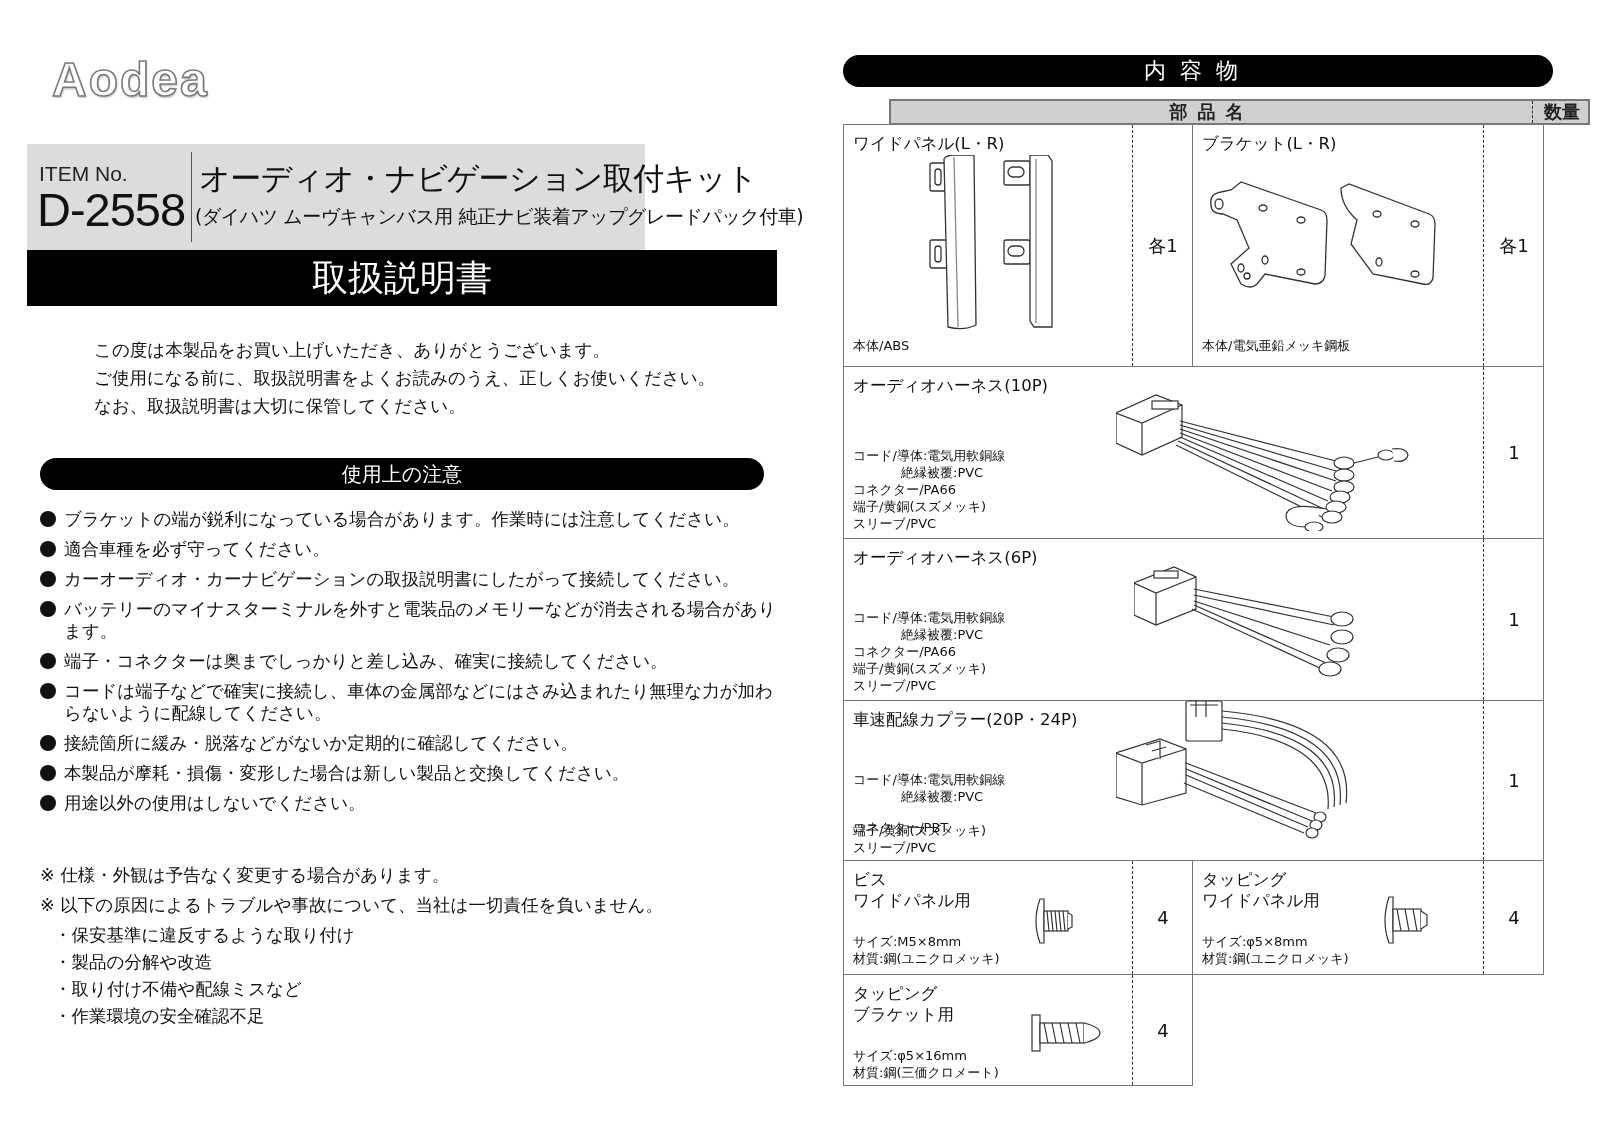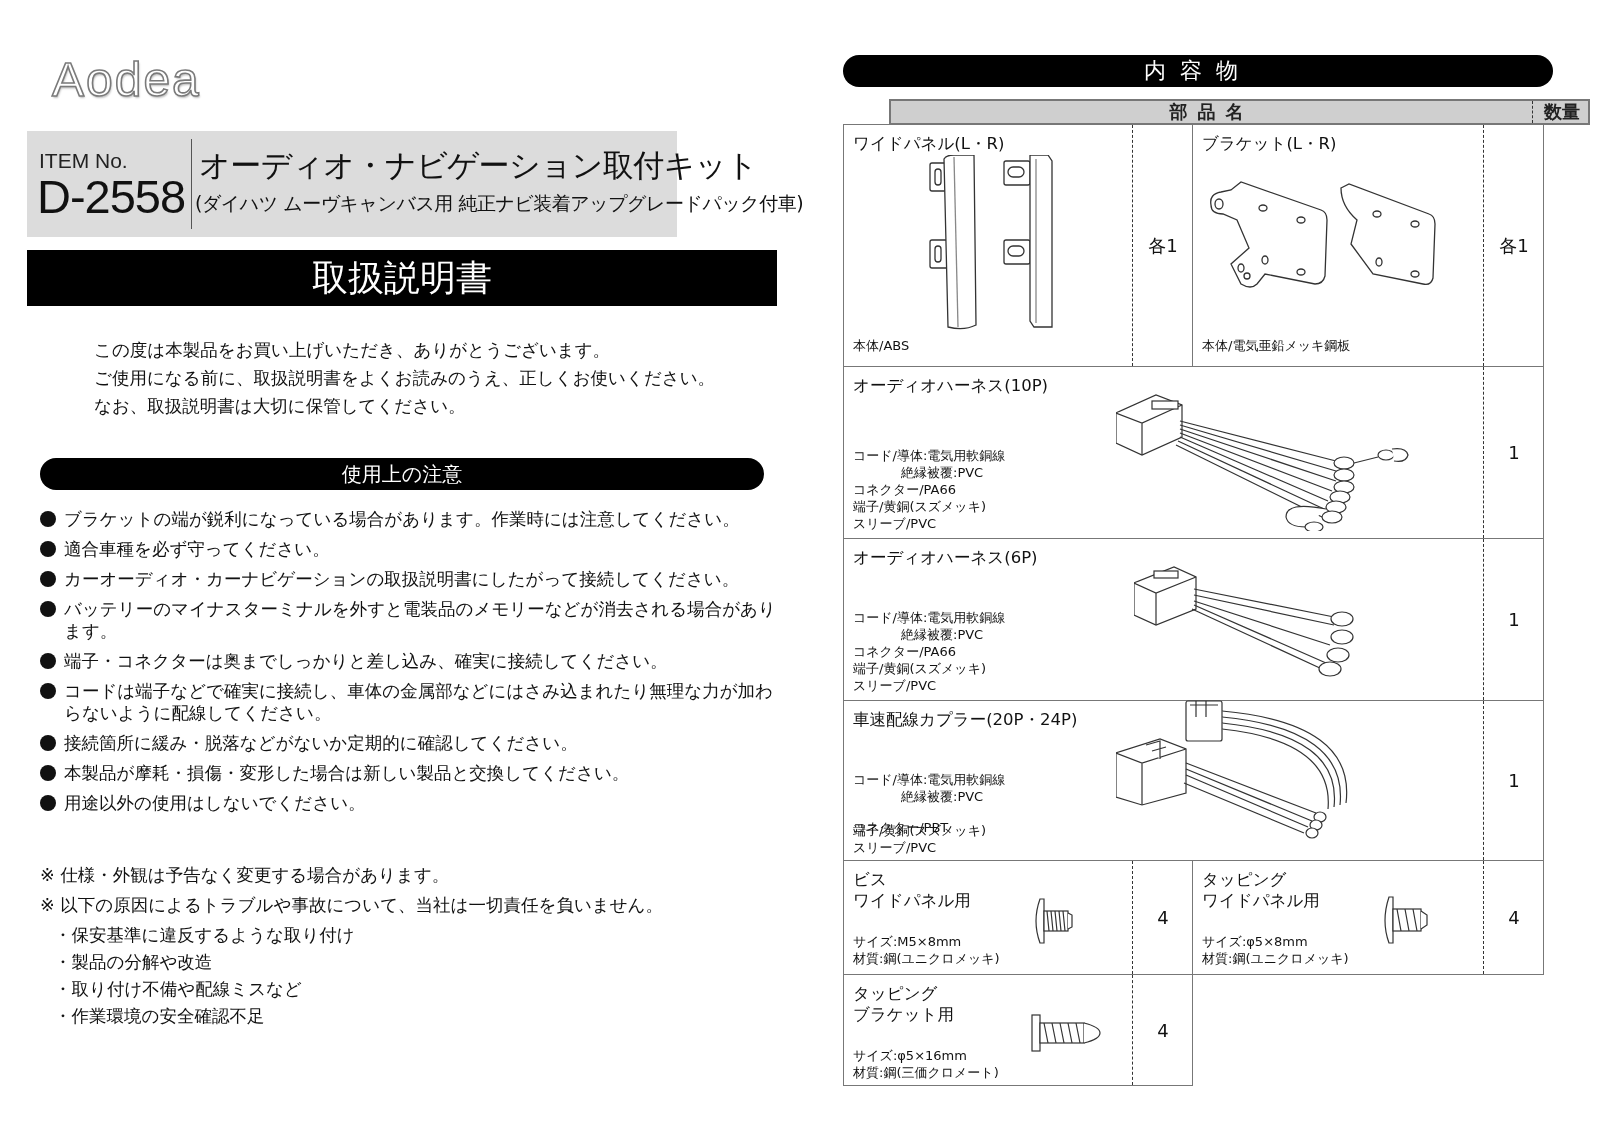--- a/index.html
+++ b/index.html
@@ -3,24 +3,24 @@
 <meta charset="utf-8">
 <style>
   html, body { margin: 0; padding: 0; background: #ffffff; }
   body { width: 1600px; height: 1130px; position: relative; overflow: hidden;
          font-family: "DejaVu Sans", "Liberation Sans", sans-serif; color: #1a1a1a; }
   .abs { position: absolute; }
 
   
   .logo { left: 52px; top: 52px; font-family: "Liberation Sans", sans-serif; font-size: 48px;
           letter-spacing: 2px; color: #fff; -webkit-text-stroke: 1.6px #7a7a7a;
-          text-shadow: 1px 2px 2px rgba(0,0,0,0.25); font-weight: 400; }
+          text-shadow: 1px 2px 2px rgba(0,0,0,0.25); font-weight: 700; }
 
   
-  .itembox { left: 27px; top: 131px; width: 618px; height: 106px; background: #dcdcdc; padding-left: 32px; }
+  .itembox { left: 27px; top: 144px; width: 618px; height: 106px; background: #dcdcdc; }
   .item-no-label { left: 12px; top: 18px; font-family: "Liberation Sans", sans-serif; font-size: 21px; color: #222; }
   .item-no { left: 10px; top: 38px; font-family: "Liberation Sans", sans-serif; font-size: 47px; color: #111; letter-spacing: -1px; }
   .item-sep { left: 164px; top: 8px; width: 1px; height: 90px; background: #555; }
   .product-title { left: 172px; top: 14px; font-size: 31px; color: #111; white-space: nowrap; letter-spacing: -0.5px; }
   .product-sub { left: 168px; top: 60px; font-size: 19px; color: #111; white-space: nowrap; letter-spacing: -0.5px; }
 
   .manual-bar { left: 27px; top: 250px; width: 750px; height: 56px; background: #000; color: #fff;
                 font-size: 36px; display: flex; align-items: center; justify-content: center; }
 
   .intro { left: 94px; top: 336px; font-size: 17.5px; line-height: 28px; color: #111; }

